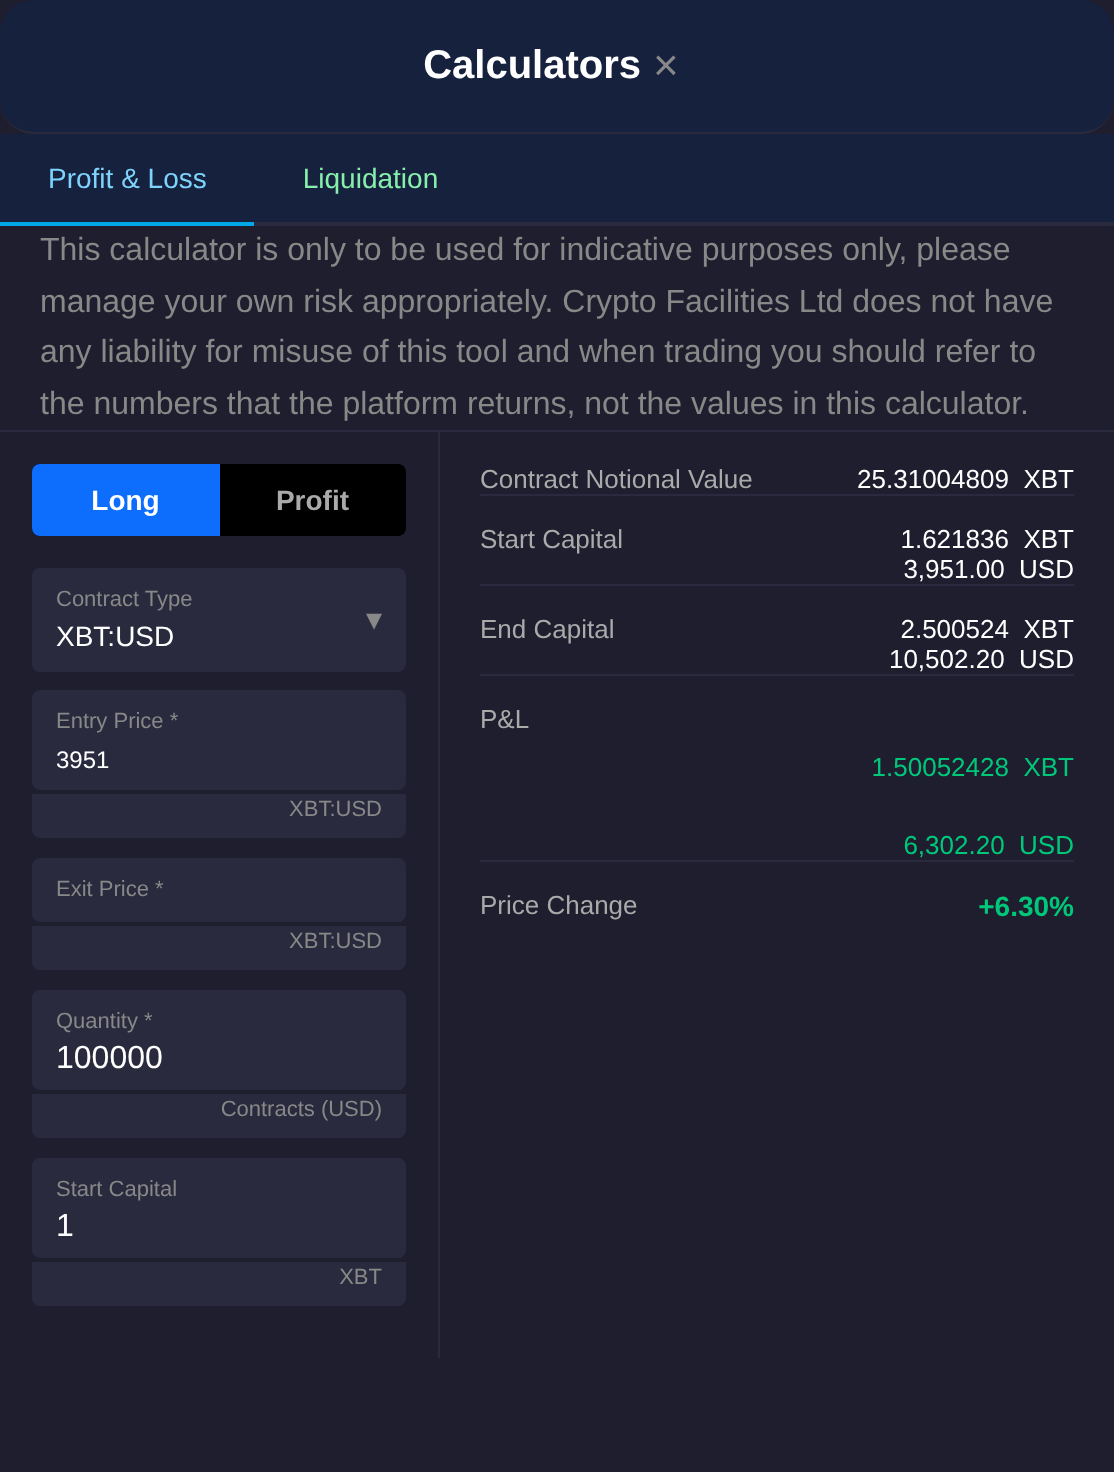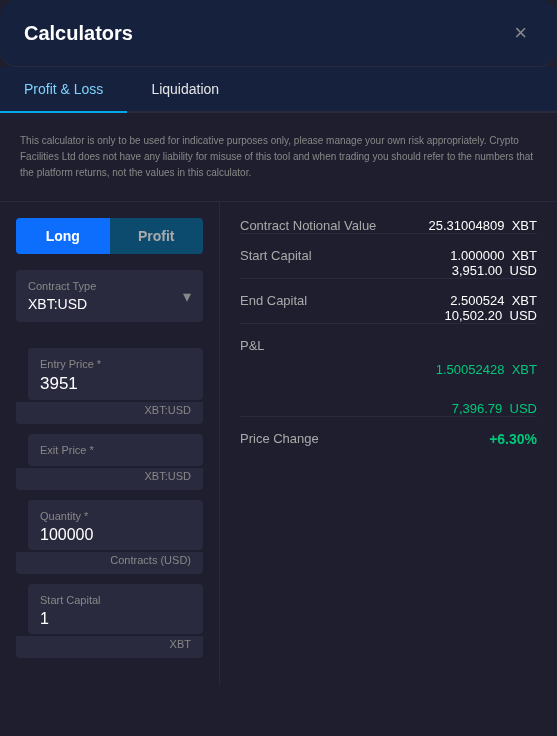--- a/index.html
+++ b/index.html
@@ -16,21 +16,21 @@
       min-height: 736px;
       background: #1e1e2e;
       color: #ffffff;
       position: relative;
       overflow: hidden;
     }
     .modal-header {
       background: #16213e;
       padding: 18px 24px;
       display: flex;
-      justify-content: space-between;
+      justify-content: center;
       align-items: center;
       border-bottom: 1px solid #2a2a3e;
       border-radius: 17px;
     }
     .modal-title {
       font-size: 20px;
       font-weight: 600;
       color: #ffffff;
     }
     .close-btn {
@@ -43,33 +43,33 @@
     }
     .tabs {
       display: flex;
       background: #16213e;
       border-bottom: 2px solid #2a2a3e;
     }
     .tab {
       padding: 14px 24px;
       font-size: 14px;
       cursor: pointer;
-      color: #e5e5e5;
+      color: #86efac;
       border: none;
       background: none;
       position: relative;
     }
     .tab.active {
       color: #7dd3fc;
       border-bottom: 2px solid #00a8e8;
       margin-bottom: -2px;
     }
     .disclaimer {
-      padding: 20px 20px;
-      font-size: 10px;
+      padding: 0 20px;
+      font-size: 16px;
       color: #888;
       line-height: 1.6;
       border-bottom: 1px solid #2a2a3e;
     }
     .main-content {
       display: flex;
       padding: 0;
     }
     .left-panel {
       width: 220px;
@@ -100,50 +100,49 @@
     }
     .toggle-btn.active {
       background: #0d6efd;
       color: #fff;
     }
     .toggle-btn.inactive {
       background: transparent;
       color: #aaa;
     }
     .toggle-group {
-      background: #0c4a6e;
+      background: #000000;
       align-items: center;
     }
     .field-group {
       background: #2a2a3e;
       border-radius: 4px;
       padding: 10px 12px 6px;
       margin-bottom: 2px;
-      margin-left: 12px;
     }
     .field-label {
       font-size: 11px;
       color: #888;
       margin-bottom: 4px;
     }
     .field-unit {
       font-size: 11px;
       color: #888;
       text-align: right;
       padding: 4px 0 6px;
       background: #2a2a3e;
       padding: 2px 12px 8px;
       border-radius: 0 0 4px 4px;
       margin-bottom: 10px;
     }
     .contract-type-group {
       background: #2a2a3e;
       border-radius: 4px;
       padding: 10px 12px;
-      margin-bottom: 26px;
+      margin-bottom: 9px;
       display: flex;
       justify-content: space-between;
       align-items: center;
     }
     .contract-type-label {
       font-size: 11px;
       color: #888;
       margin-bottom: 4px;
     }
     .contract-type-value {
@@ -209,21 +208,21 @@
       <div class="contract-type-group">
         <div>
           <div class="contract-type-label">Contract Type</div>
           <div class="contract-type-value">XBT:USD</div>
         </div>
         <span class="dropdown-icon">▾</span>
       </div>
 
       <div class="field-group">
         <div class="field-label">Entry Price *</div>
-        <input style="background: transparent; border: none; color: rgb(255, 255, 255); font-size: 17px; width: 100%; outline: none;" type="text" value="3951">
+        <input style="background: transparent; border: none; color: rgb(255, 255, 255); font-size: 12px; width: 100%; outline: none;" type="text" value="3951">
       </div>
       <div class="field-unit">XBT:USD</div>
 
       <div class="field-group">
         <div class="field-label">Exit Price *</div>
       </div>
       <div class="field-unit">XBT:USD</div>
 
       <div class="field-group">
         <div class="field-label">Quantity *</div>
@@ -248,21 +247,21 @@
             <span>25.31004809</span>
             &nbsp;<span>XBT</span>
           </span>
         </div>
       </div>
 
       <div class="info-row">
         <span class="info-label">Start Capital</span>
         <div class="info-values">
           <span class="info-value">
-            <span>1.000000</span>
+            <span>1.621836</span>
             &nbsp;<span>XBT</span>
           </span>
           <span class="info-value">
             <span>3,951.00</span>
             &nbsp;<span>USD</span>
           </span>
         </div>
       </div>
 
       <div class="info-row">
@@ -280,21 +279,21 @@
       </div>
 
       <div class="info-row">
         <span class="info-label">P&amp;L</span>
         <div class="info-values">
           <span class="info-value green">
             <span>1.50052428</span>
             &nbsp;<span>XBT</span>
           </span>
           <span class="info-value green">
-            <span>7,396.79</span>
+            <span>6,302.20</span>
             &nbsp;<span>USD</span>
           </span>
         </div>
       </div>
 
       <div class="info-row">
         <span class="info-label">Price Change</span>
         <div class="info-values">
           <span class="info-value price-change">+6.30%</span>
         </div>

